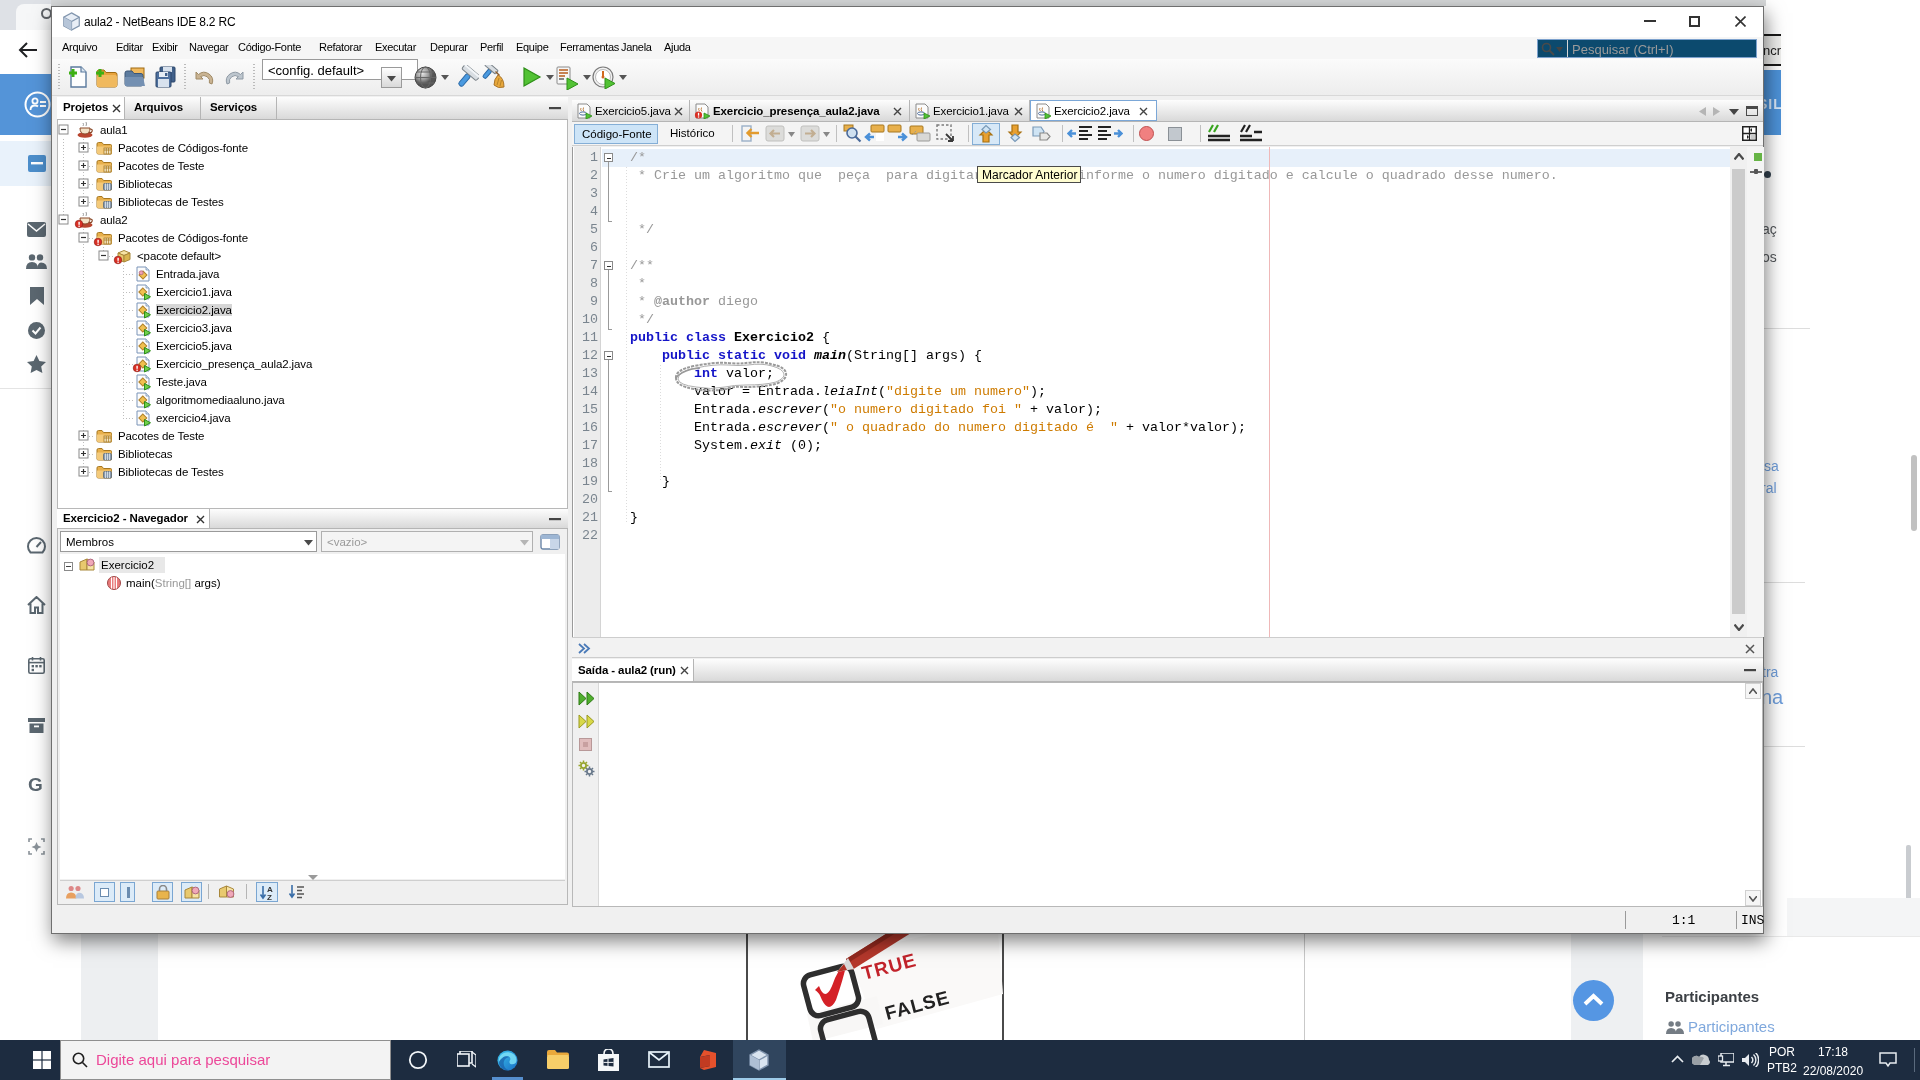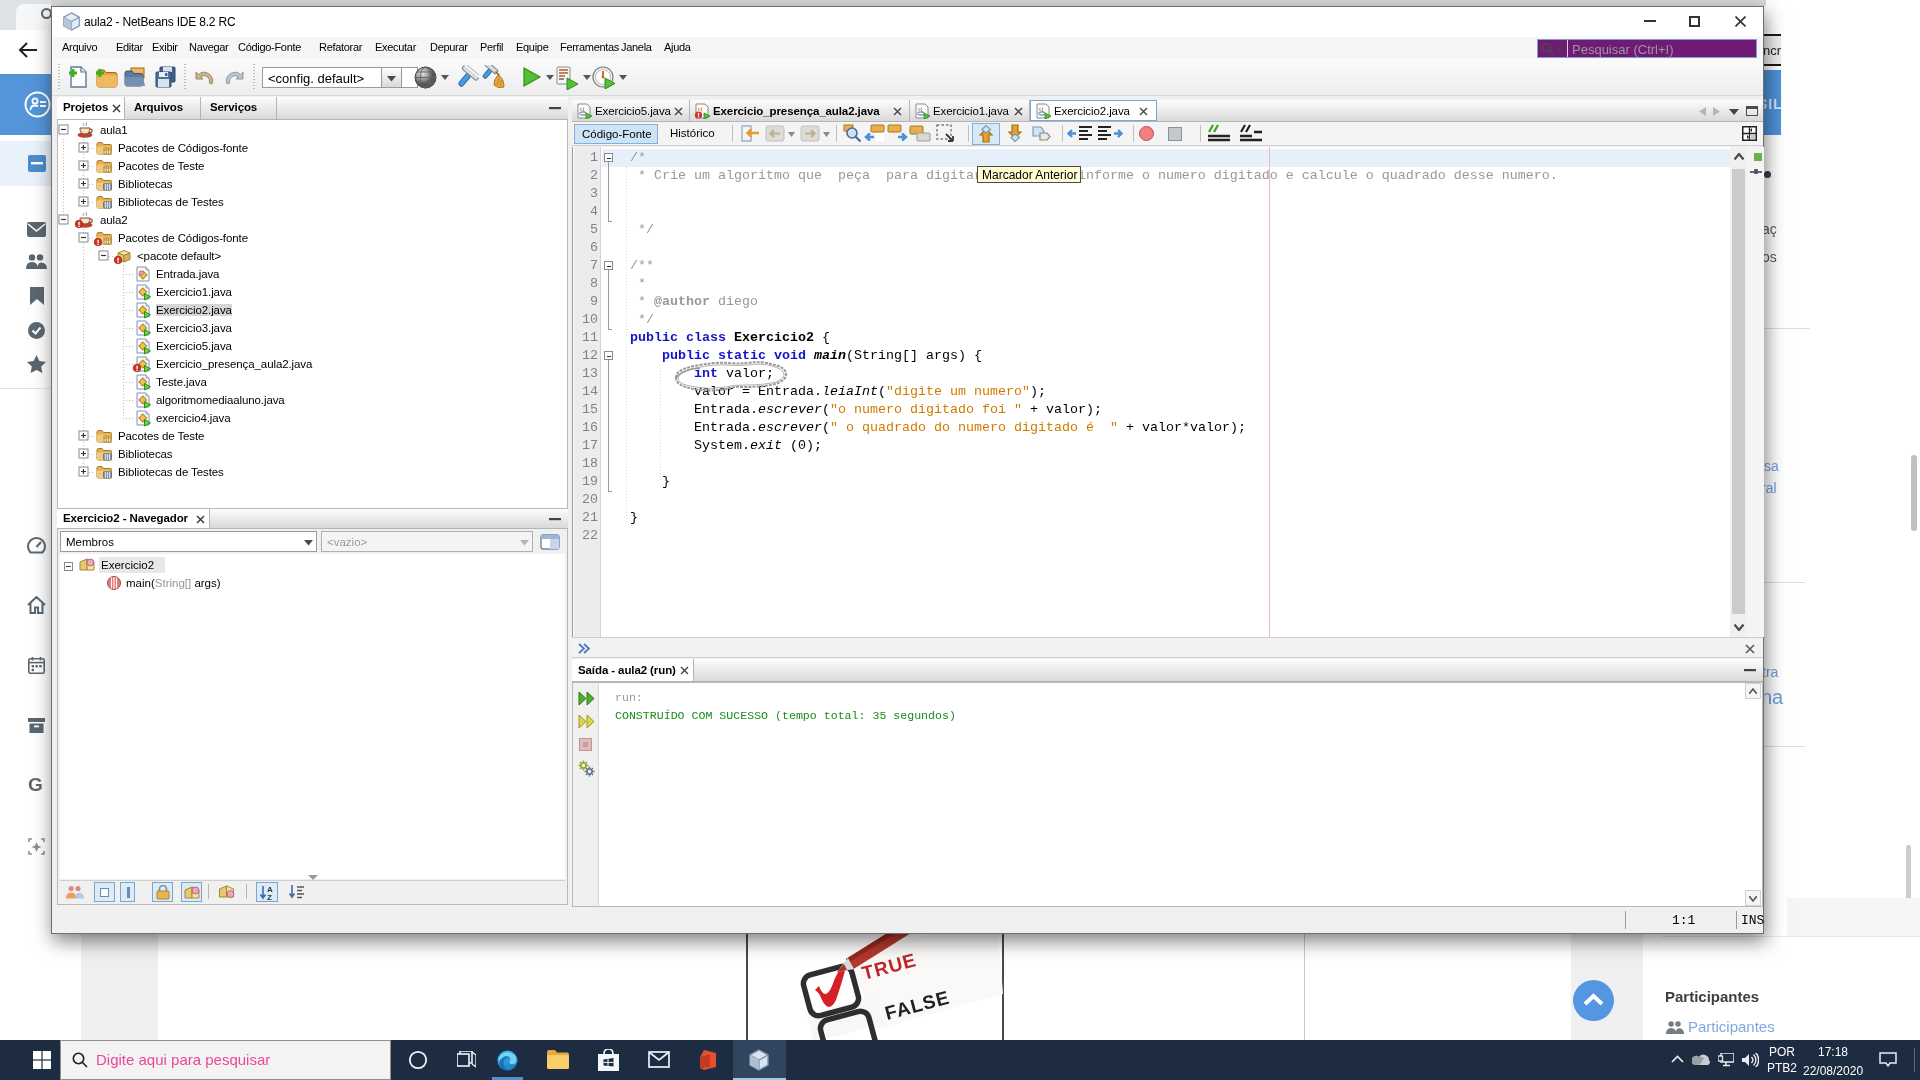--- a/index.html
+++ b/index.html
@@ -9,21 +9,21 @@
 .mono { font-family:"Liberation Mono", monospace; }
 #bg { position:absolute; left:0; top:0; width:1920px; height:1040px; background:#fff; }
 #chrometop { position:absolute; left:0; top:0; width:1766px; height:6px; background:#d7d9da; }
 #lefttab { position:absolute; left:0; top:0; width:51px; height:30px; background:#dee1e6; }
 #lefttabwhite { position:absolute; left:16px; top:4px; width:35px; height:26px; background:#f6f7f8; border-radius:8px 0 0 0; }
 #nb { position:absolute; left:51px; top:6px; width:1713px; height:928px; background:#f0f0f0; border:1px solid #6f6f6f; box-shadow:2px 7px 18px rgba(0,0,0,0.5); }
 #titlebar { position:absolute; left:0; top:0; width:1711px; height:30px; background:#ffffff; }
 #menubar { position:absolute; left:0; top:30px; width:1711px; height:22px; background:#f6f6f6; }
 .menuitem { position:absolute; top:4px; font-size:11px; letter-spacing:-0.3px; color:#000; }
 #toolbar { position:absolute; left:0; top:52px; width:1711px; height:37px; background:linear-gradient(#fbfbfb,#ededed); border-bottom:1px solid #d8d8d8; }
-#searchbox { position:absolute; left:1485px; top:2px; width:220px; height:19px; background:#701a75; border:1px solid #7da2ce;text-align:right; }
+#searchbox { position:absolute; left:1485px; top:2px; width:220px; height:19px; background:#0c4a6e; border:1px solid #7da2ce;text-align:right; }
 .tabrow { position:absolute; background:linear-gradient(#fdfdfd,#d9d9d9); border-bottom:1px solid #b5b5b5; }
 .tab { position:absolute; top:0; height:100%; border-right:1px solid #b5b5b5; font-size:11.5px; letter-spacing:-0.1px; color:#000; }
 .tab.active { background:#fff; }
 pre.code { font-family:"Liberation Mono", monospace; font-size:13.33px; line-height:18px; }
 .cmt { color:#989898; }
 .kw { color:#1414c8; font-weight:bold; }
 .str { color:#ce7b00; }
 .stm { font-style:italic; }
 .bold { font-weight:bold; }
 #taskbar { position:absolute; left:0; top:1040px; width:1920px; height:40px; background:#1d2c40; }
@@ -223,21 +223,21 @@
           <rect x="5" y="14" width="11" height="8" fill="#d8e2ee"></rect>
         </svg>
       <div class="abs" style="left:132px;top:5px;width:2px;height:26px;background:repeating-linear-gradient(#bbb 0 1px,transparent 1px 3px);"></div>
       <svg class="abs" style="left:140px;top:6px;" width="24" height="24" viewBox="0 0 24 24">
           <path d="M20 19 A 8.5 8.5 0 0 0 6.5 9.5 L4 7 V14 H11 L8.6 11.6 A 5.8 5.8 0 0 1 17.4 18 Z" fill="#c9b392" stroke="#a08a66" stroke-width="1"></path>
         </svg>
       <svg class="abs" style="left:171px;top:6px;" width="24" height="24" viewBox="0 0 24 24">
           <path d="M4 19 A 8.5 8.5 0 0 1 17.5 9.5 L20 7 V14 H13 L15.4 11.6 A 5.8 5.8 0 0 0 6.6 18 Z" fill="#bdc6ce" stroke="#8f9aa5" stroke-width="1"></path>
         </svg>
       <div class="abs" style="left:201px;top:5px;width:2px;height:26px;background:repeating-linear-gradient(#bbb 0 1px,transparent 1px 3px);"></div>
-      <div class="abs" style="left:210px;top:8px;width:156px;height:21px;background:#fff;border:1px solid #9a9a9a;">
+      <div class="abs" style="left:210px;top:0;width:156px;height:21px;background:#fff;border:1px solid #9a9a9a;">
         <span class="abs" style="left:5px;top:3px;font-size:13px;color:#000;">&lt;config. default&gt;</span>
       </div>
       <div class="abs" style="left:329px;top:8px;width:21px;height:21px;background:linear-gradient(#fefefe,#d9d9d9);border:1px solid #9a9a9a;">
           <svg class="abs" style="left:5px;top:8px;" width="9" height="6" viewBox="0 0 9 6">
             <path d="M0 0 L9 0 L4.5 5.5 Z" fill="#4a4a4a"></path>
           </svg>
         </div>
       <svg class="abs" style="left:362px;top:7px;" width="23" height="23" viewBox="0 0 23 23">
           <defs>
             <radialGradient id="gl" cx="35%" cy="30%">
@@ -812,22 +812,20 @@
         </svg>
       <div class="abs" style="left:6px;top:55px;width:13px;height:13px;background:#e0bcbc;border:1px solid #b89898;">
           <div style="position:absolute;left:3px;top:3px;width:5px;height:5px;background:#c8a0a0;"></div>
         </div>
       <svg class="abs" style="left:5px;top:77px;" width="17" height="17" viewBox="0 0 17 17">
           <circle cx="5.5" cy="5.5" r="2.6" fill="none" stroke="#97a52e" stroke-width="1.8"></circle>
           <path d="M5.5 0.5 V2 M5.5 9 V10.5 M0.5 5.5 H2 M9 5.5 H10.5 M2 2 L3 3 M8 8 L9 9 M9 2 L8 3 M3 8 L2 9" stroke="#97a52e" stroke-width="1.5"></path>
           <circle cx="11.5" cy="11.5" r="2.6" fill="none" stroke="#68788a" stroke-width="1.8"></circle>
           <path d="M11.5 6.5 V8 M11.5 15 V16.5 M6.5 11.5 H8 M15 11.5 H16.5 M8 8 L9 9 M14 14 L15 15 M15 8 L14 9 M9 14 L8 15" stroke="#68788a" stroke-width="1.5"></path>
         </svg>
-      <pre class="abs" style="left:42px;top:6px;font-family:'Liberation Mono', monospace;font-size:11.6px;line-height:17.5px;"><span style="color:#9a9a9a;">run:</span>
-<span style="color:#1a8c1a;">CONSTRUÍDO COM SUCESSO (tempo total: 35 segundos)</span></pre>
       <div class="abs" style="left:1172px;top:0px;width:16px;height:16px;background:#f5f5f5;border:1px solid #d0d0d0;">
           <svg style="position:absolute;left:3px;top:4px;" width="8" height="6" viewBox="0 0 8 6">
             <path d="M0 6 L4 1 L8 6" stroke="#555" stroke-width="1.6" fill="none"></path>
           </svg>
         </div>
       <div class="abs" style="left:1172px;top:207px;width:16px;height:16px;background:#f5f5f5;border:1px solid #d0d0d0;">
           <svg style="position:absolute;left:3px;top:5px;" width="8" height="6" viewBox="0 0 8 6">
             <path d="M0 0 L4 5 L8 0" stroke="#555" stroke-width="1.6" fill="none"></path>
           </svg>
         </div>

